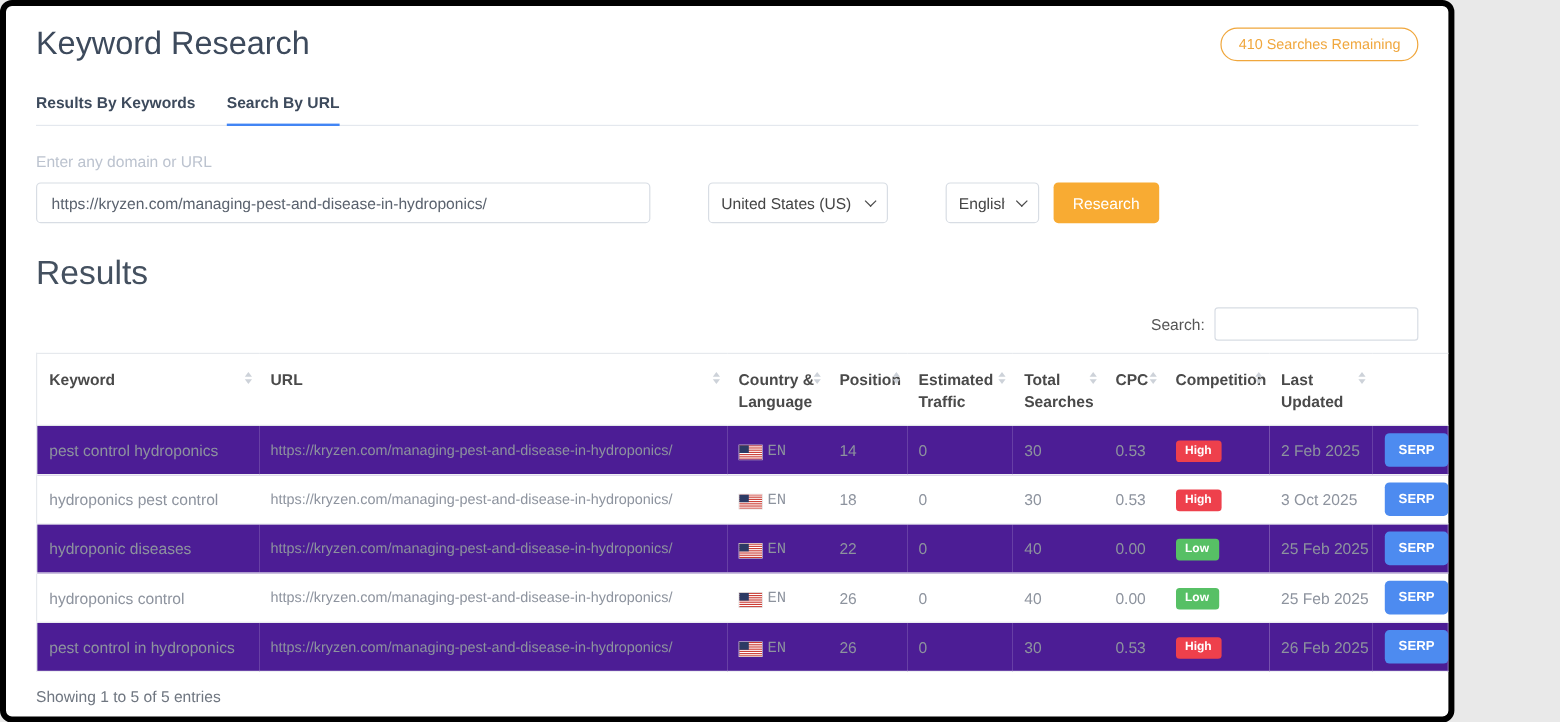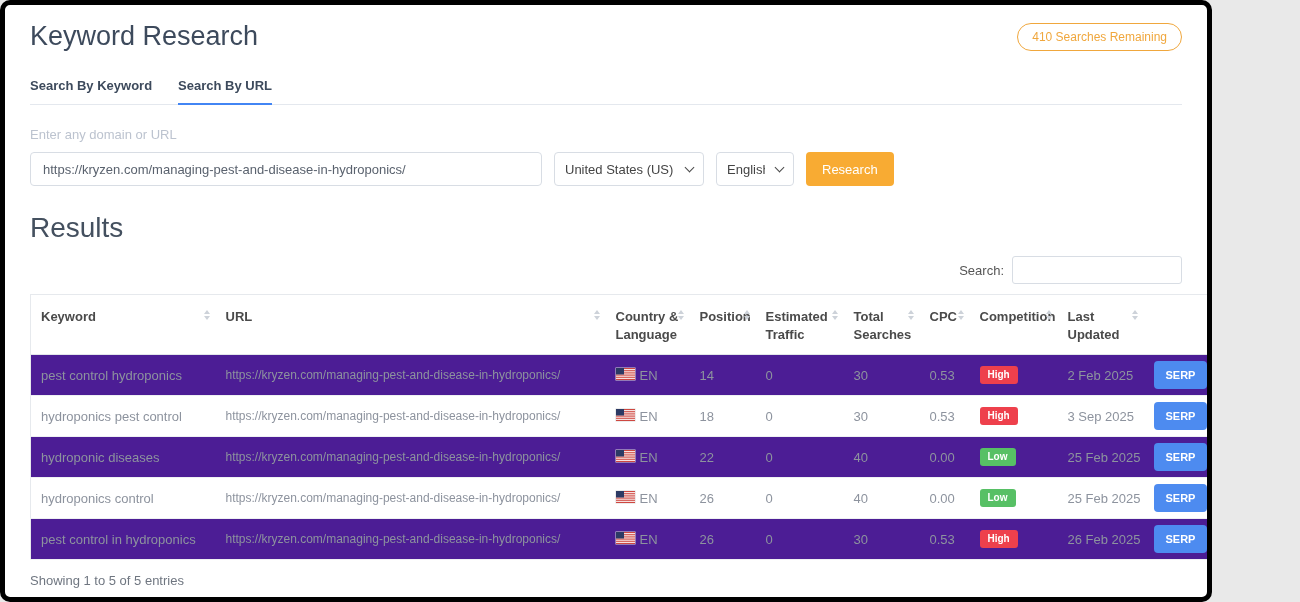--- a/index.html
+++ b/index.html
@@ -29,21 +29,21 @@
   }
   .select-wrap { position:relative; }
   .select-wrap::after {
     content:""; position:absolute; right:11px; top:12px; width:6px; height:6px;
     border-right:1.5px solid #4a4a4a; border-bottom:1.5px solid #4a4a4a;
     transform:rotate(45deg); pointer-events:none;
   }
   .select-wrap select {
     height:34px; border:1px solid #d8dde4; border-radius:4px; background:#fff;
     font-size:13px; color:#444; padding:0 28px 0 10px;
-    appearance:none; -webkit-appearance:none; outline:none;
+    appearance:none; -webkit-appearance:none; outline:none;margin-left:36px;
   }
   .select-wrap.country select { width:150px; }
   .select-wrap.language select { width:78px; }
   .research-btn {
     height:34px; padding:0 16px; background:#f8ab33; color:#fff; border:none;
     border-radius:4px; font-size:13px; cursor:pointer;
   }
   
   .results-heading { margin-top:26px; font-size:28px; font-weight:400; color:#44505f; }
   .table-controls { display:flex; justify-content:flex-end; align-items:center; gap:8px; margin-top:12px; font-size:13px; color:#555; }
@@ -57,21 +57,21 @@
   }
   td {
     height:41px; padding:0 10px; font-size:13px; color:#8d939e;
     vertical-align:middle; border-bottom:1px solid #eef0f3; white-space:nowrap;
   }
   td.cell-url { font-size:12px; }
   tr.odd td { background:#4c1d95; }
   .sort-icon { position:absolute; right:6px; top:15px; display:flex; flex-direction:column; gap:2px; }
   .sort-icon .tri-up { width:0; height:0; border-left:3.5px solid transparent; border-right:3.5px solid transparent; border-bottom:4px solid #cdd2d9; }
   .sort-icon .tri-down { width:0; height:0; border-left:3.5px solid transparent; border-right:3.5px solid transparent; border-top:4px solid #cdd2d9; }
-  .country-cell-inner { display:flex; align-items:flex-start; gap:5px; }
+  .country-cell-inner { display:flex; align-items:flex-end; gap:5px;font-family:Liberation Mono, monospace; }
   .flag { display:inline-block; box-shadow:0 0 0 0.5px #d9d9d9; }
   .badge {
     display:inline-block; padding:4px 8px; border-radius:3px; color:#fff;
     font-size:10px; font-weight:bold; line-height:1;
   }
   .badge-high { background:#ee404c; }
   .badge-low  { background:#57c065; }
   .serp-btn {
     background:#4d8bf0; color:#fff; border:none; border-radius:4px;
     font-size:11px; font-weight:bold; padding:8px 12px; cursor:pointer;
@@ -94,21 +94,21 @@
 <body>
 
 <div class="frame">
 
   <div class="page-header">
     <h1 class="page-title">Keyword Research</h1>
     <div class="remaining-badge">410 Searches Remaining</div>
   </div>
 
   <nav class="tabs">
-    <div class="tab">Search By Keyword</div>
+    <div class="tab">Results By Keywords</div>
     <div class="tab active">Search By URL</div>
   </nav>
 
   <label class="form-label">Enter any domain or URL</label>
   <div class="form-row">
     <input class="url-input" type="text" value="https://kryzen.com/managing-pest-and-disease-in-hydroponics/" style="">
     <div class="select-wrap country">
       <select>
         <option>United States (US)</option>
       </select>
@@ -234,21 +234,21 @@
             <rect width="8" height="6.5" fill="#2c3a64"></rect>
           </svg>
           <span>EN</span>
         </span>
       </td>
       <td>18</td>
       <td>0</td>
       <td>30</td>
       <td>0.53</td>
       <td><span class="badge badge-high">High</span></td>
-      <td>3 Sep 2025</td>
+      <td>3 Oct 2025</td>
       <td><button class="serp-btn">SERP</button></td>
       <td><input class="track-checkbox" type="checkbox" style=""></td>
     </tr>
         <tr class="odd">
       <td class="cell-keyword">hydroponic diseases</td>
       <td class="cell-url">https://kryzen.com/managing-pest-and-disease-in-hydroponics/</td>
       <td>
         <span class="country-cell-inner">
           <svg class="flag" width="19" height="12" viewBox="0 0 19 12">
             <rect width="19" height="12" fill="#ffffff"></rect>

